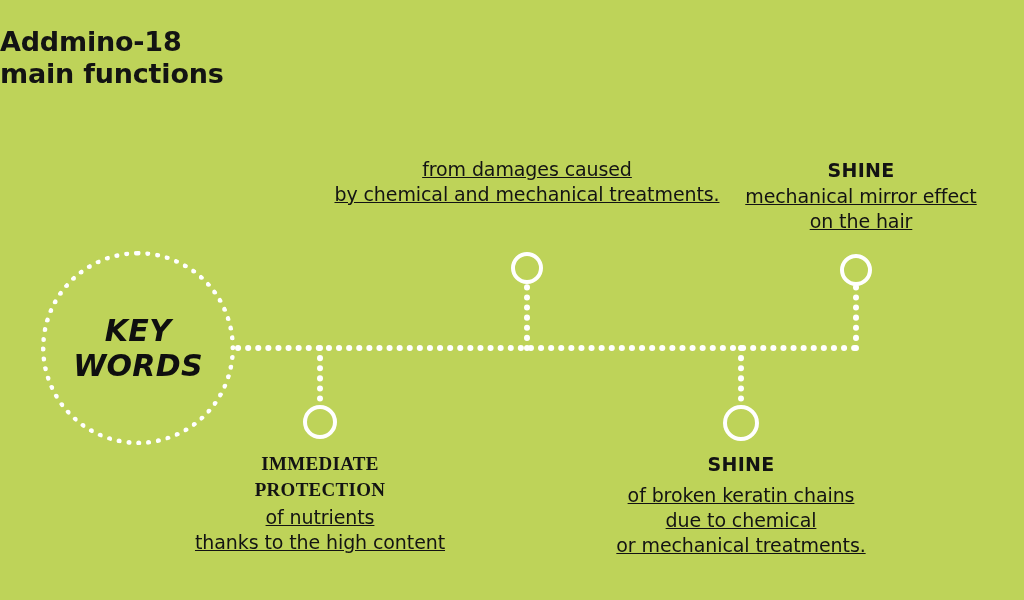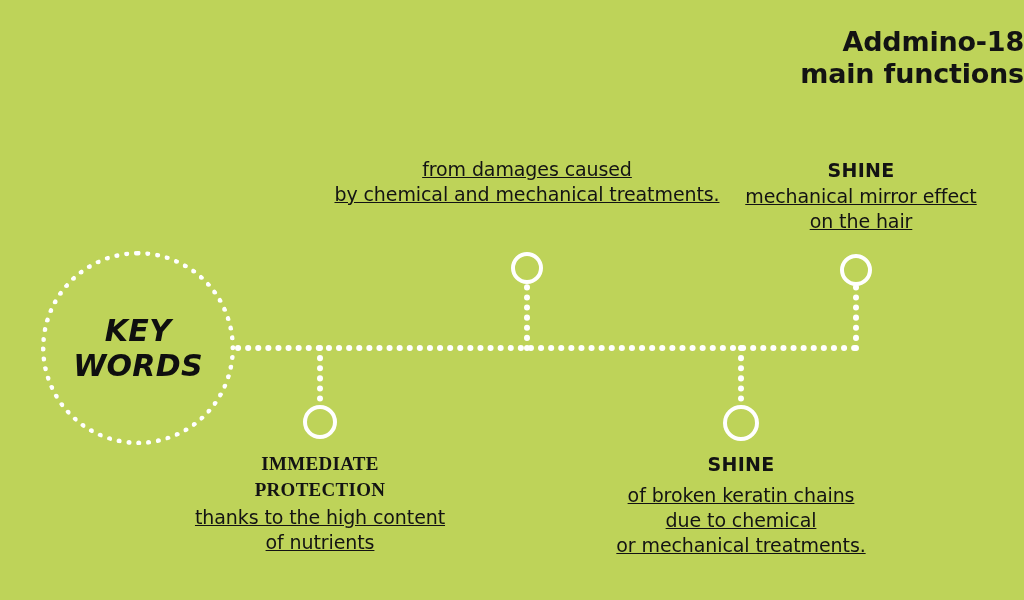--- a/index.html
+++ b/index.html
@@ -20,21 +20,21 @@
     background: #bed359;
     overflow: hidden;
   }
 
   
   #title {
     position: absolute;
     left: 0;
     top: 26px;
     width: 1024px;
-    text-align: right;
+    text-align: left;
     color: #131313;
     font-weight: bold;
     font-size: 27px;
     line-height: 32px;
     letter-spacing: -0.2px;
   }
   #title .line { display: block; }
 
   
   #connectors {
@@ -166,22 +166,22 @@
       <span class="line">on the hair</span>
     </div>
   </div>
 
   <div class="branch" id="branch-immediate-protection">
     <div class="heading">
       <span class="line">IMMEDIATE</span>
       <span class="line">PROTECTION</span>
     </div>
     <div class="body">
+      <span class="line">of nutrients</span>
       <span class="line">thanks to the high content</span>
-      <span class="line">of nutrients</span>
     </div>
   </div>
 
   <div class="branch" id="branch-repair">
     <div class="heading">SHINE</div>
     <div class="body">
       <span class="line">of broken keratin chains</span>
       <span class="line">due to chemical</span>
       <span class="line">or mechanical treatments.</span>
     </div>

